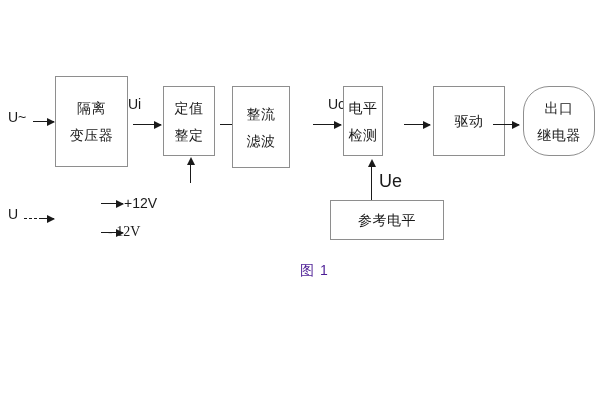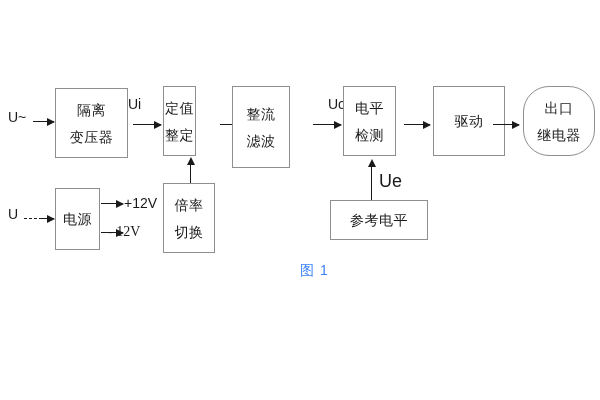--- a/index.html
+++ b/index.html
@@ -88,59 +88,59 @@
     border-bottom: 8px solid #1a1a1a;
   }
   
   .dashline {
     position: absolute;
     height: 1px;
     border-top: 1px dashed #1a1a1a;
   }
   .caption {
     position: absolute;
-    color: #3b82f6;
+    color: #4c1d95;
     font-size: 14px;
     white-space: nowrap;
     letter-spacing: 1px;
   }
 </style>
 </head>
 <body>
 
 <div id="canvas">
 
   <div class="lbl" style="left:8px; top:110px;">U~</div>
 
   <div class="harrow" style="left:33px; top:121px; width:21px;"></div>
 
-  <div class="box" style="left:55px; top:88px; width:73px; height:70px;">
+  <div class="box" style="left:55px; top:76px; width:73px; height:91px;">
     <span class="ln">隔离</span>
     <span class="ln">变压器</span>
   </div>
 
   <div class="lbl" style="left:128px; top:97px;">Ui</div>
   <div class="harrow" style="left:133px; top:124px; width:28px;"></div>
 
-  <div class="box" style="left:163px; top:86px; width:33px; height:70px;">
+  <div class="box" style="left:163px; top:86px; width:52px; height:70px;">
     <span class="ln">定值</span>
     <span class="ln">整定</span>
   </div>
 
   <div class="harrow" style="left:220px; top:124px; width:26px;"></div>
 
   <div class="box" style="left:232px; top:86px; width:58px; height:82px;">
     <span class="ln">整流</span>
     <span class="ln">滤波</span>
   </div>
 
   <div class="lbl" style="left:328px; top:97px;">Uo</div>
   <div class="harrow" style="left:313px; top:124px; width:28px;"></div>
 
-  <div class="box" style="left:343px; top:86px; width:53px; height:70px;">
+  <div class="box" style="left:343px; top:86px; width:40px; height:70px;">
     <span class="ln">电平</span>
     <span class="ln">检测</span>
   </div>
 
   <div class="harrow" style="left:404px; top:124px; width:26px;"></div>
 
   <div class="box single" style="left:433px; top:86px; width:72px; height:70px;">
     <span class="ln">驱动</span>
   </div>
 
@@ -149,39 +149,32 @@
   <div class="box" style="left:523px; top:86px; width:72px; height:70px;border-radius:26px;">
     <span class="ln">出口</span>
     <span class="ln">继电器</span>
   </div>
 
   <div class="lbl" style="left:8px; top:207px;">U</div>
 
   <div class="dashline" style="left:24px; top:218px; width:13px;"></div>
   <div class="harrow" style="left:39px; top:218px; width:15px;"></div>
 
-  <div class="box single" style="left:55px; top:188px; width:45px; height:62px;">
-    <span class="ln">电源</span>
-  </div>
 
   <div class="harrow" style="left:101px; top:203px; width:22px;"></div>
   <div class="lbl" style="left:124px; top:196px;text-align:center;">+12V</div>
 
   <div class="harrow" style="left:101px; top:232px; width:22px;"></div>
   <div class="lbl" style="left:108px; top:225px;font-family:Liberation Serif, serif;">- 12V</div>
 
-  <div class="box" style="left:163px; top:183px; width:52px; height:70px;">
-    <span class="ln">倍率</span>
-    <span class="ln">切换</span>
-  </div>
 
   <div class="varrow" style="left:190px; top:164px; height:19px;"></div>
 
   <div class="varrow" style="left:371px; top:166px; height:34px;"></div>
   <div class="lbl small" style="left:379px; top:172px;">Ue</div>
 
-  <div class="box single" style="left:330px; top:200px; width:98px; height:40px;">
+  <div class="box single" style="left:330px; top:200px; width:114px; height:40px;">
     <span class="ln">参考电平</span>
   </div>
 
   <div class="caption" style="left:300px; top:262px;">图 1</div>
 
 </div>
 
 </body></html>

